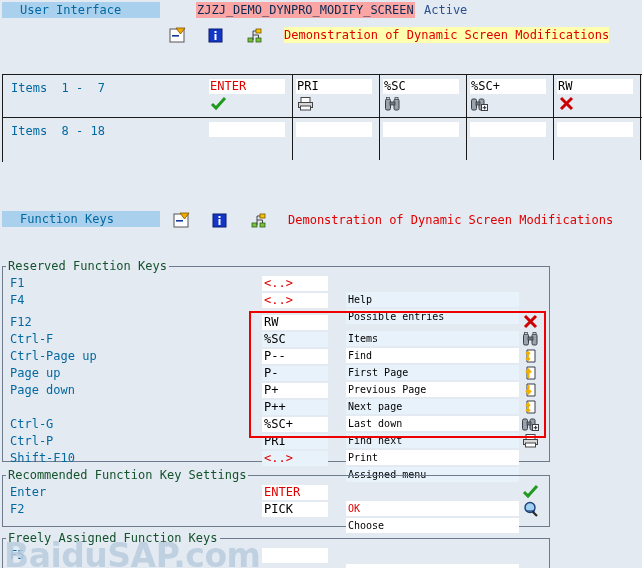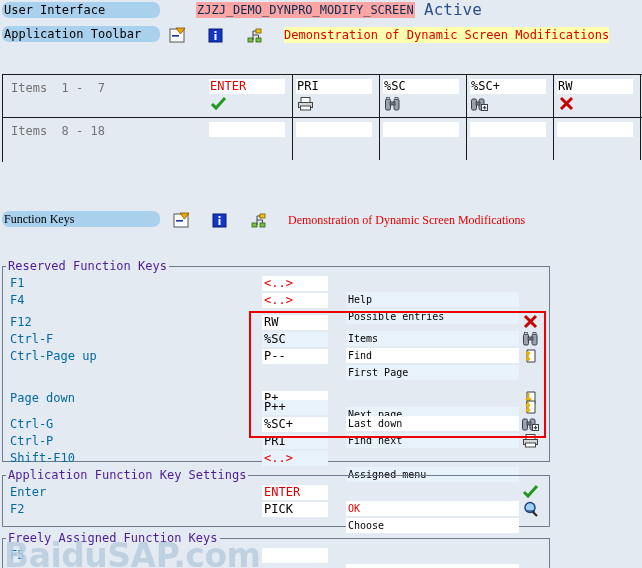--- a/index.html
+++ b/index.html
@@ -30,48 +30,47 @@
   }
   .hl-yellow {
     background: #ffffb0;
     color: #e00000;
     white-space: pre;
   }
 
   
   #ui-row { top: 2px; left: 0; width: 642px; height: 17px; }
   #tb-row { top: 26px; left: 0; width: 642px; height: 20px; }
-  #fk-row { top: 211px; left: 0; width: 642px; height: 20px; font-family: Liberation Serif, serif; }
+  #fk-row { top: 211px; left: 0; width: 642px; height: 20px; }
 
   .row-label {
     position: absolute;
     left: 2px;
     top: 0;
     width: 158px;
     height: 16px;
     line-height: 16px;
-    padding-left: 2px;
-    box-sizing: border-box;
-    font-size: 12px;
-    color: #000000;
-    border-radius: 7px;
+    padding-left: 18px;
+    box-sizing: border-box;
+    font-size: 12px;
+    color: #0369a1;
   }
   .ui-name {
     position: absolute;
     left: 196px; top: 0;
     height: 16px; line-height: 16px;
     padding: 0 1px;
     font-size: 12px;
     color: #0b2b52;
   }
   .ui-status {
     position: absolute;
     left: 424px; top: 0;
     height: 16px; line-height: 16px;
-    font-size: 16px;
+    font-size: 12px;
     color: #2a4f8f;
   }
 
   
   .tb-icon {
     position: absolute;
     top: 1px;
     width: 18px; height: 17px;
   }
   .tb-icon svg { display: block; }
@@ -101,21 +100,21 @@
     height: 43px;
     border-bottom: 1px solid #1a1a1a;
     box-sizing: border-box;
   }
   #it-row-0 { top: 0; }
   #it-row-1 { top: 43px; border-bottom: none; }
   .it-rowlabel {
     position: absolute;
     left: 8px; top: 6px;
     font-size: 12px;
-    color: #737373;
+    color: #0369a1;
     white-space: pre;
   }
   .it-cell {
     position: absolute;
     top: 0;
     width: 87px;
     height: 42px;
     border-right: 1px solid #1a1a1a;
     box-sizing: border-box;
   }
@@ -141,21 +140,21 @@
     position: absolute;
     border: 1px solid #6d7b8d;
     box-sizing: border-box;
   }
   .groupbox > .gb-title {
     position: absolute;
     top: -8px; left: 3px;
     background: #e4eaf2;
     padding: 0 2px;
     font-size: 12px;
-    color: #4c1d95;
+    color: #14532d;
     white-space: pre;
   }
 
   #gb-reserved { left: 2px; top: 266px; width: 548px; height: 196px; }
   #gb-recommended { left: 2px; top: 475px; width: 548px; height: 52px; }
   #gb-freely { left: 2px; top: 538px; width: 548px; height: 40px; }
 
   
   .fk-row {
     position: absolute;
@@ -228,21 +227,20 @@
 </head>
 <body>
 
 <div class="abs" id="ui-row">
   <span class="row-label hl-light">User Interface</span>
   <span class="ui-name hl-cyan">ZJZJ_DEMO_DYNPRO_MODIFY_SCREEN</span>
   <span class="ui-status">Active</span>
 </div>
 
 <div class="abs" id="tb-row">
-  <span class="row-label hl-light">Application Toolbar</span>
   <span class="tb-icon" style="left:168px">
     <svg width="18" height="17" viewBox="0 0 18 17">
       <rect x="2" y="2" width="14" height="13" fill="#fdfdfd" stroke="#555" stroke-width="1"></rect>
       <rect x="4" y="8" width="7" height="1.6" fill="#1436a0"></rect>
       <path d="M8 1 L17 1 L12.5 7 Z" fill="#f5a800" stroke="#7a5400" stroke-width=".8"></path>
     </svg>
   </span>
   <span class="tb-icon" style="left:206px">
     <svg width="18" height="17" viewBox="0 0 18 17">
       <rect x="3" y="2" width="13" height="13" fill="#1436c8" stroke="#0a1c6a" stroke-width="1"></rect>
@@ -409,21 +407,32 @@
     <span class="fk-code">P--</span>
     <span class="fk-text alt">First Page</span>
     <span class="fk-icon">
       <svg width="17" height="16" viewBox="0 0 17 16">
         <path d="M5 2 L13 2 L13 14 L5 14 Z" fill="#fff" stroke="#3a3f47" stroke-width="1"></path>
         <path d="M6 9 L6 4 M4 6 L6 4 L8 6" stroke="#f0b000" stroke-width="1.8" fill="none"></path>
         <path d="M6 13 L6 10 M4 11.5 L6 9.8 L8 11.5" stroke="#f0b000" stroke-width="1.8" fill="none"></path>
       </svg>
     </span>
   </div>
-  <div class="fk-row" style="top:123px">
+  <div class="fk-row" style="top:98px">
+    <span class="fk-key">Page up</span>
+    <span class="fk-code alt">P-</span>
+    <span class="fk-text">Previous Page</span>
+    <span class="fk-icon">
+      <svg width="17" height="16" viewBox="0 0 17 16">
+        <path d="M5 2 L13 2 L13 14 L5 14 Z" fill="#fff" stroke="#3a3f47" stroke-width="1"></path>
+        <path d="M6.5 13 L6.5 5 M4 7.5 L6.5 4.5 L9 7.5" stroke="#f0b000" stroke-width="2" fill="none"></path>
+      </svg>
+    </span>
+  </div>
+  <div class="fk-row" style="top:115px">
     <span class="fk-key">Page down</span>
     <span class="fk-code">P+</span>
     <span class="fk-text alt">Next page</span>
     <span class="fk-icon">
       <svg width="17" height="16" viewBox="0 0 17 16">
         <path d="M5 2 L13 2 L13 14 L5 14 Z" fill="#fff" stroke="#3a3f47" stroke-width="1"></path>
         <path d="M6.5 3 L6.5 11 M4 8.5 L6.5 11.5 L9 8.5" stroke="#f0b000" stroke-width="2" fill="none"></path>
       </svg>
     </span>
   </div>
@@ -449,39 +458,40 @@
         <rect x="5" y="6" width="4" height="3" fill="#6f757d" stroke="#3a3f47" stroke-width=".8"></rect>
         <rect x="10.5" y="8.5" width="6" height="6" fill="#fff" stroke="#3a3f47" stroke-width="1"></rect>
         <rect x="13" y="9.8" width="1.2" height="3.6" fill="#3a3f47"></rect>
         <rect x="11.7" y="11.1" width="3.6" height="1.2" fill="#3a3f47"></rect>
       </svg>
     </span>
   </div>
   <div class="fk-row" style="top:166px">
     <span class="fk-key">Ctrl-P</span>
     <span class="fk-code alt">PRI</span>
+    <span class="fk-text">Print</span>
     <span class="fk-icon">
       <svg width="17" height="16" viewBox="0 0 17 16">
         <rect x="4" y="1.5" width="9" height="5" fill="#fff" stroke="#444" stroke-width="1"></rect>
         <rect x="1.5" y="6.5" width="14" height="5" fill="#d8d8d8" stroke="#444" stroke-width="1"></rect>
         <rect x="3.5" y="10" width="10" height="4" fill="#fff" stroke="#444" stroke-width="1"></rect>
       </svg>
     </span>
   </div>
   <div class="fk-row" style="top:183px">
     <span class="fk-key">Shift-F10</span>
     <span class="fk-code red alt">&lt;..&gt;</span>
     <span class="fk-text alt">Assigned menu</span>
   </div>
 </div>
 
 <div id="red-box"></div>
 
 <div class="groupbox" id="gb-recommended">
-  <span class="gb-title">Application Function Key Settings</span>
+  <span class="gb-title">Recommended Function Key Settings</span>
   <div class="fk-row" style="top:8px">
     <span class="fk-key">Enter</span>
     <span class="fk-code red">ENTER</span>
     <span class="fk-text red">OK</span>
     <span class="fk-icon">
       <svg width="17" height="16" viewBox="0 0 17 16">
           <path d="M2 8 L6 12 L15 2" fill="none" stroke="#1f9a1f" stroke-width="3"></path>
         </svg>
     </span>
   </div>

